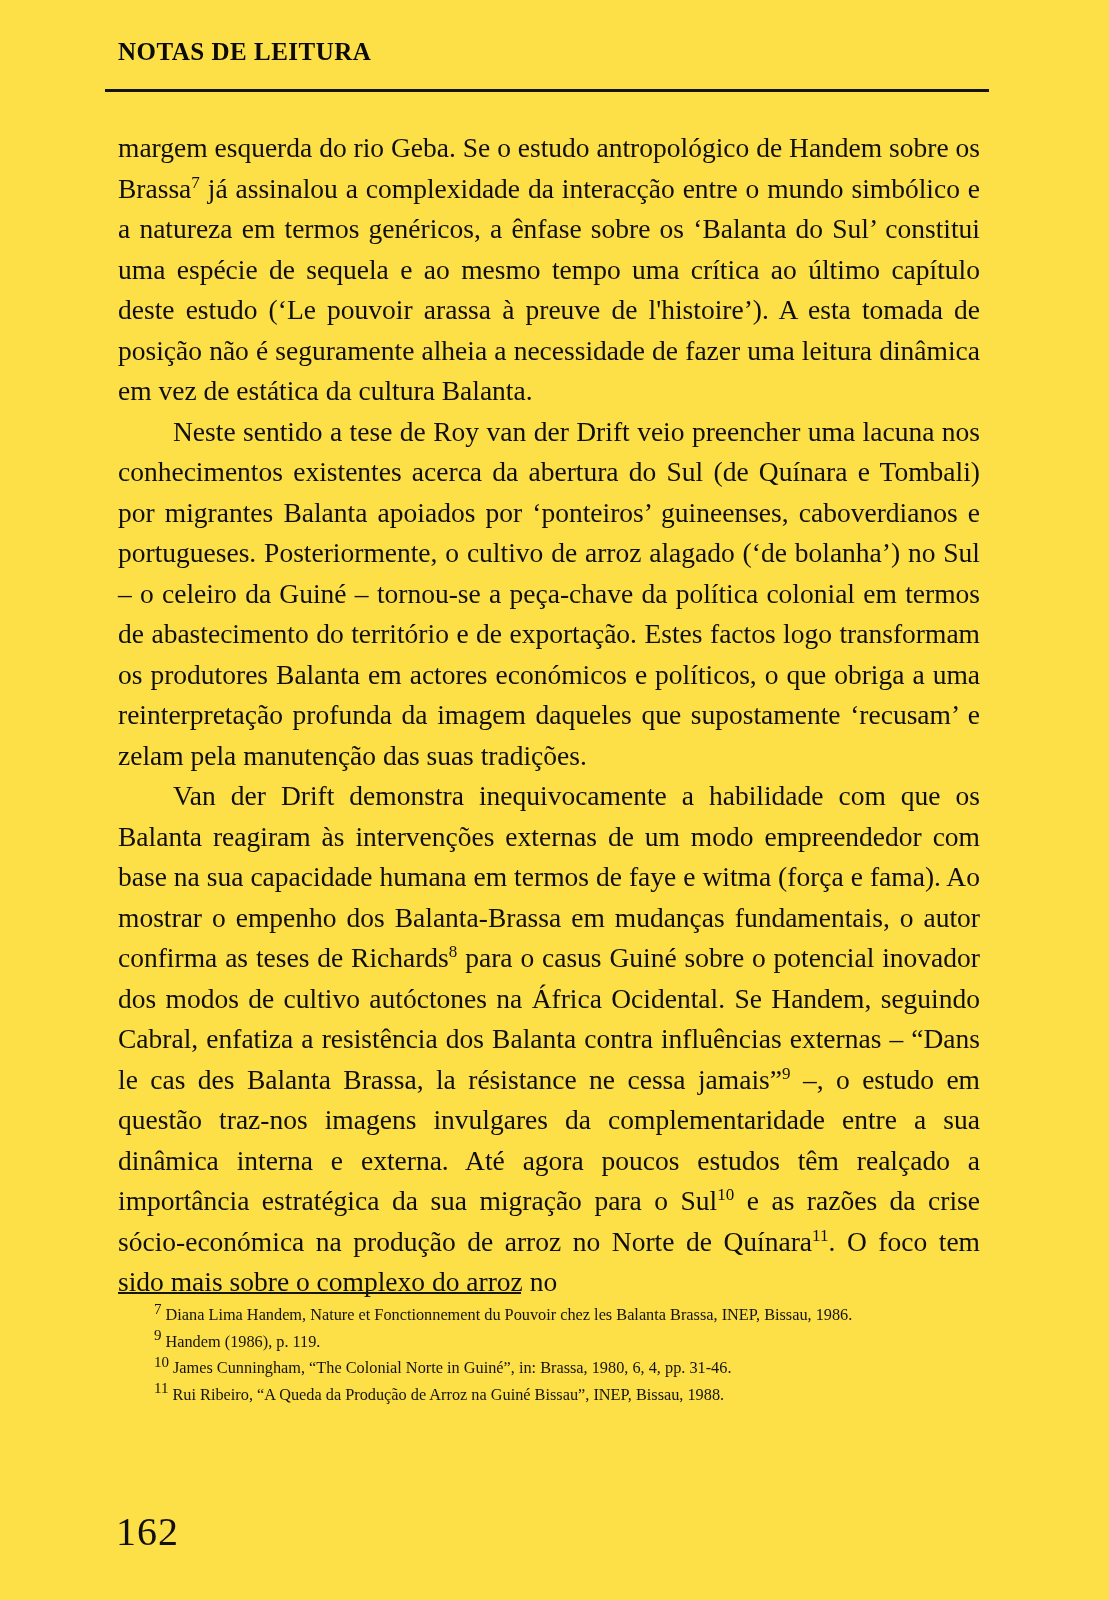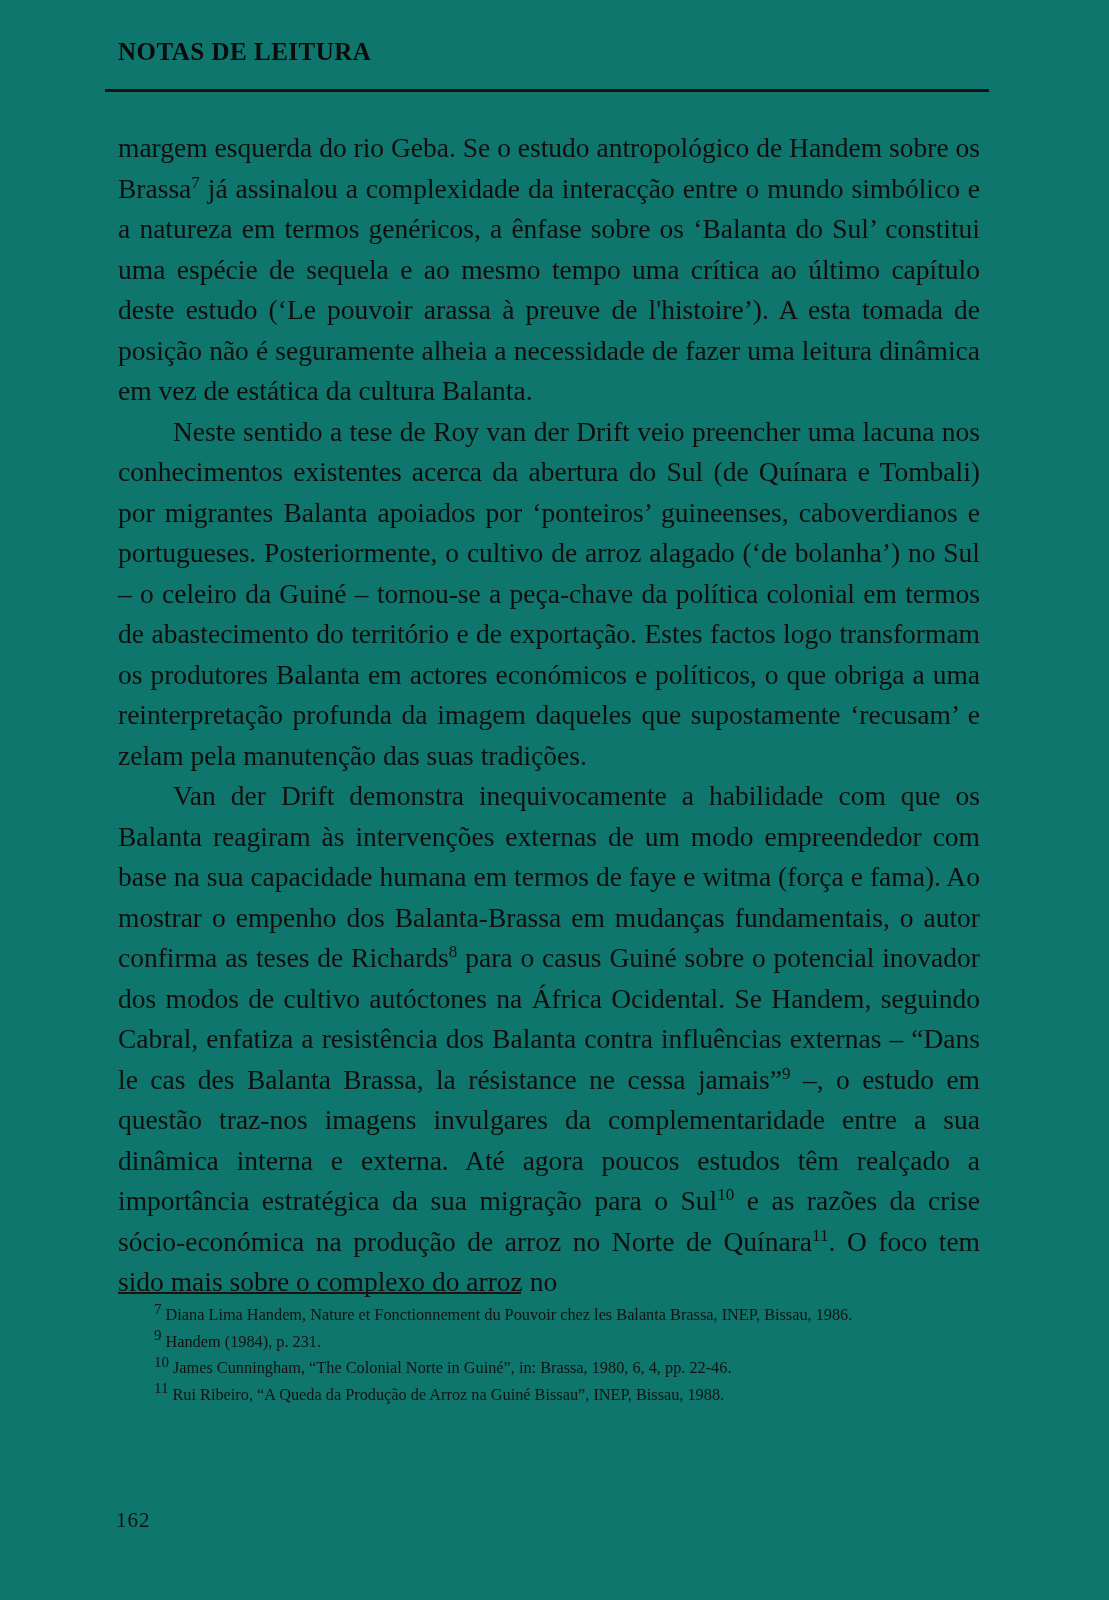--- a/index.html
+++ b/index.html
@@ -9,21 +9,21 @@
     background: #ffffff;
   }
   body {
     font-family: "Liberation Serif", "DejaVu Serif", serif;
     color: #100f0d;
   }
   .page {
     position: relative;
     width: 1109px;
     height: 1600px;
-    background: #0f766e;
+    background: #fde047;
     overflow: hidden;
     box-sizing: border-box;
   }
 
   
   .running-head {
     position: absolute;
     left: 118px;
     top: 38px;
     font-family: "Liberation Serif", "DejaVu Serif", serif;
@@ -95,21 +95,21 @@
     margin-left: 36px;
     margin-right: 4px;
   }
   .fnote .runon { display: inline; }
 
   
   .folio {
     position: absolute;
     left: 116px;
     top: 1508px;
-    font-size: 21px;
+    font-size: 40px;
     color: #121110;
     letter-spacing: 1px;
   }
 </style>
 </head>
 <body>
 
 <div class="page">
 
   <div class="running-head">NOTAS DE LEITURA</div>
@@ -119,20 +119,20 @@
   <div class="body-col">
     <p class="para"><span>margem esquerda do rio Geba. Se o estudo antropológico de Handem sobre os Brassa</span><sup class="fn">7</sup><span> já assinalou a complexidade da interacção entre o mundo simbólico e a natureza em termos genéricos, a ênfase sobre os ‘Balanta do Sul’ constitui uma espécie de sequela e ao mesmo tempo uma crítica ao último capítulo deste estudo (‘</span><span class="it">Le pouvoir arassa à preuve de l'histoire</span><span>’). A esta tomada de posição não é seguramente alheia a necessidade de fazer uma leitura dinâmica em vez de estática da cultura Balanta.</span></p>
     <p class="para indent"><span>Neste sentido a tese de Roy van der Drift veio preencher uma lacuna nos conhecimentos existentes acerca da abertura do Sul (de Quínara e Tombali) por migrantes Balanta apoiados por ‘ponteiros’ guineenses, caboverdianos e portugueses. Posteriormente, o cultivo de arroz alagado (‘de bolanha’) no Sul – o celeiro da Guiné – tornou-se a peça-chave da política colonial em termos de abastecimento do território e de exportação. Estes factos logo transformam os produtores Balanta em actores económicos e políticos, o que obriga a uma reinterpretação profunda da imagem daqueles que supostamente ‘recusam’ e zelam pela manutenção das suas tradições.</span></p>
     <p class="para indent"><span>Van der Drift demonstra inequivocamente a habilidade com que os Balanta reagiram às intervenções externas de um modo empreendedor com base na sua capacidade humana em termos de </span><span class="it">faye</span><span> e </span><span class="it">witma</span><span> (força e fama). Ao mostrar o empenho dos Balanta-Brassa em mudanças fundamentais, o autor confirma as teses de Richards</span><sup class="fn">8</sup><span> para o casus Guiné sobre o potencial inovador dos modos de cultivo autóctones na África Ocidental. Se Handem, seguindo Cabral, enfatiza a resistência dos Balanta contra influências externas – “</span><span class="it">Dans le cas des Balanta Brassa, la résistance ne cessa jamais</span><span>”</span><sup class="fn">9</sup><span> –, o estudo em questão traz-nos imagens invulgares da complementaridade entre a sua dinâmica interna e externa. Até agora poucos estudos têm realçado a importância estratégica da sua migração para o Sul</span><sup class="fn">10</sup><span> e as razões da crise sócio-económica na produção de arroz no Norte de Quínara</span><sup class="fn">11</sup><span>. O foco tem sido mais sobre o complexo do arroz no</span></p>
   </div>
 
   <div class="fn-rule"></div>
 
   <div class="footnotes">
       <p class="fnote"><span class="marker">7</span><span class="runon"><span>Diana Lima Handem, </span><span class="it">Nature et Fonctionnement du Pouvoir chez les Balanta Brassa</span><span>, INEP, Bissau, 1986.</span></span></p>
-      <p class="fnote"><span class="marker">9</span><span class="runon"><span>Handem (1984), p. 231.</span></span></p>
-      <p class="fnote"><span class="marker">10</span><span class="runon"><span>James Cunningham, “The Colonial Norte in Guiné”, in: </span><span class="it">Brassa</span><span>, 1980, 6, 4, pp. 22-46.</span></span></p>
+      <p class="fnote"><span class="marker">9</span><span class="runon"><span>Handem (1986), p. 119.</span></span></p>
+      <p class="fnote"><span class="marker">10</span><span class="runon"><span>James Cunningham, “The Colonial Norte in Guiné”, in: </span><span class="it">Brassa</span><span>, 1980, 6, 4, pp. 31-46.</span></span></p>
       <p class="fnote"><span class="marker">11</span><span class="runon"><span>Rui Ribeiro, “A Queda da Produção de Arroz na Guiné Bissau”, INEP, Bissau, 1988.</span></span></p>
     </div>
 
   <div class="folio">162</div>
 
 </div>
 
 </body></html>

